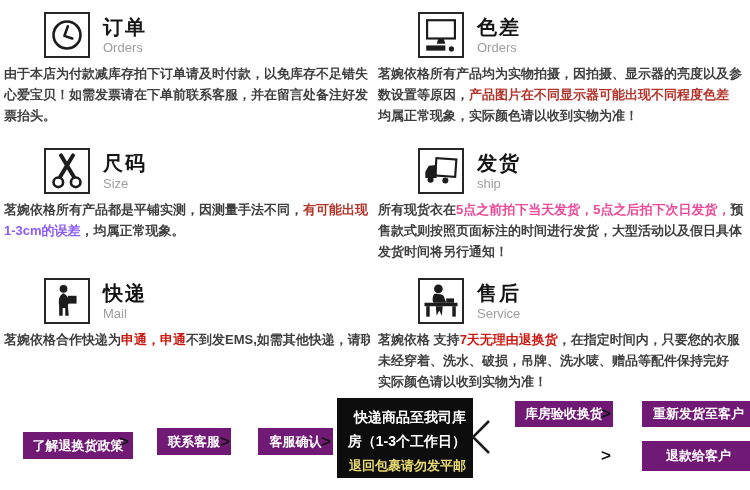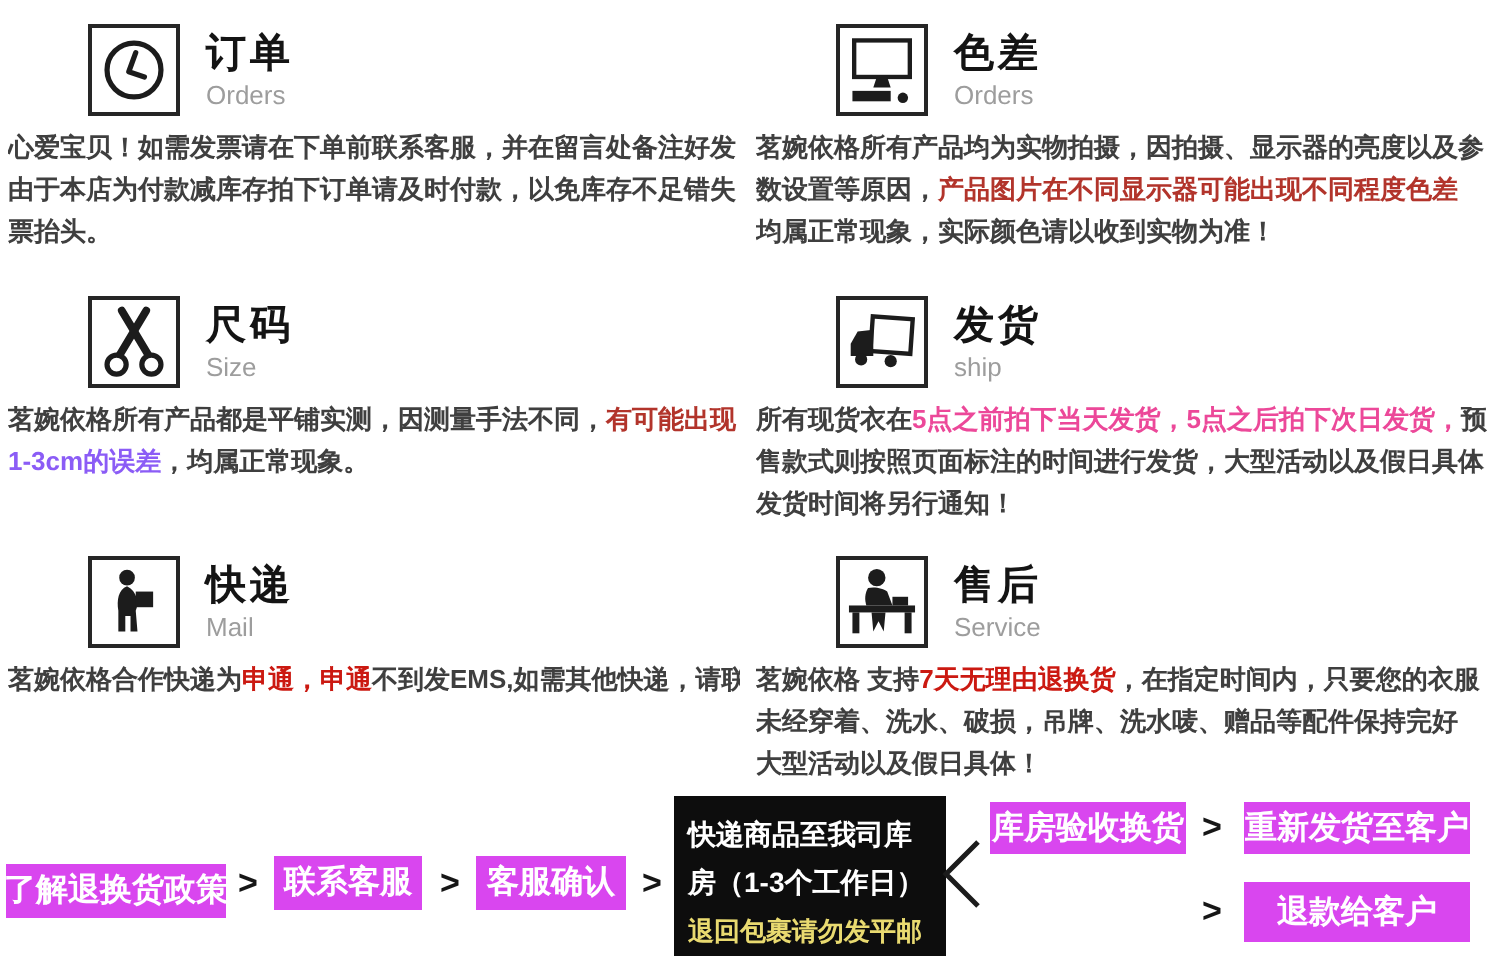--- a/index.html
+++ b/index.html
@@ -14,31 +14,31 @@
     width: 46px; height: 46px; border: 2px solid #262626; background: #fff;
     flex: 0 0 auto; display: flex; align-items: center; justify-content: center;
   }
   .tw { margin-left: 13px; padding-top: 4px; }
   .sec-title { font-size: 20px; font-weight: 700; color: #141414; letter-spacing: 2px; line-height: 23px; }
   .sec-sub   { font-size: 13px; color: #9d9d9d; line-height: 15px; margin-top: 1px; }
   .sec-body  { margin-top: 5px; font-size: 13px; font-weight: 700; color: #3f3f3f; }
   .sec-body > div { line-height: 21px; white-space: nowrap; overflow: hidden; }
 
   .fbox {
-    position: absolute; background: #d946ef; color: #fff; font-weight: 700;
-    font-size: 16px; text-align: center; display: flex; align-items: center; justify-content: center;
-    white-space: nowrap; overflow: hidden;
+    position: absolute; background: #701a75; color: #fff; font-weight: 700;
+    font-size: 13px; text-align: center; display: flex; align-items: center; justify-content: center;
+    white-space: nowrap; overflow: hidden; margin-left: 20px;
   }
   .fsep {
     position: absolute; color: #161616; font-weight: 700; font-size: 17px;
     display: flex; align-items: center; justify-content: center; width: 16px;
   }
   .hub {
     position: absolute; background: #0d0d0d; color: #fff; font-weight: 700;
-    text-align: left; padding: 7px 7px 0; overflow: hidden;
+    text-align: right; padding: 7px 7px 0; overflow: hidden;
   }
   .hub-text { font-size: 14px; line-height: 24px; }
   .hub-note { font-size: 13px; line-height: 20px; margin-top: 3px; white-space: nowrap; }
   .branch-split { position: absolute; }
 </style>
 </head>
 <body>
 
 <div class="page">
 
@@ -49,22 +49,22 @@
           <circle cx="23" cy="23" r="15.5" fill="none" stroke="#1c1c1c" stroke-width="3"></circle>
           <path d="M24 13 L20 24 L29 27" fill="none" stroke="#1c1c1c" stroke-width="3" stroke-linecap="round" stroke-linejoin="round"></path>
         </svg>
       </span>
       <span class="tw">
         <div class="sec-title">订单</div>
         <div class="sec-sub">Orders</div>
       </span>
     </div>
     <div class="sec-body">
+        <div><span>由于本店为付款减库存拍下订单请及时付款，以免库存不足错失</span></div>
         <div><span>心爱宝贝！如需发票请在下单前联系客服，并在留言处备注好发</span></div>
-        <div><span>由于本店为付款减库存拍下订单请及时付款，以免库存不足错失</span></div>
         <div><span>票抬头。</span></div>
       </div>
   </div>
 
   <div class="sec" style="left:378px; top:12px; width:372px;">
     <div class="sec-head">
       <span class="icon-box">
         <svg width="40" height="40" viewBox="0 0 46 46">
           <rect x="7" y="6" width="32" height="21" fill="none" stroke="#1c1c1c" stroke-width="2.5"></rect>
           <path d="M20 27 L18 33 L28 33 L26 27 Z" fill="#1c1c1c"></path>
@@ -160,21 +160,21 @@
         </svg>
       </span>
       <span class="tw">
         <div class="sec-title">售后</div>
         <div class="sec-sub">Service</div>
       </span>
     </div>
     <div class="sec-body">
         <div><span>茗婉依格 支持</span><span style="color: rgb(203, 25, 17);">7天无理由退换货</span><span>，在指定时间内，只要您的衣服</span></div>
         <div><span>未经穿着、洗水、破损，吊牌、洗水唛、赠品等配件保持完好</span></div>
-        <div><span>大型活动以及假日具体！</span></div>
+        <div><span>实际颜色请以收到实物为准！</span></div>
       </div>
   </div>
 
   <div class="fbox" style="left:3px; top:432px; width:110px; height:27px;">了解退换货政策</div>
   <div class="fsep" style="left:116px; top:428px; height:27px;">&gt;</div>
   <div class="fbox" style="left:137px; top:428px; width:74px; height:27px;">联系客服</div>
   <div class="fsep" style="left:217px; top:428px; height:27px;">&gt;</div>
   <div class="fbox" style="left:238px; top:428px; width:75px; height:27px;">客服确认</div>
   <div class="fsep" style="left:318px; top:428px; height:27px;">&gt;</div>
 

